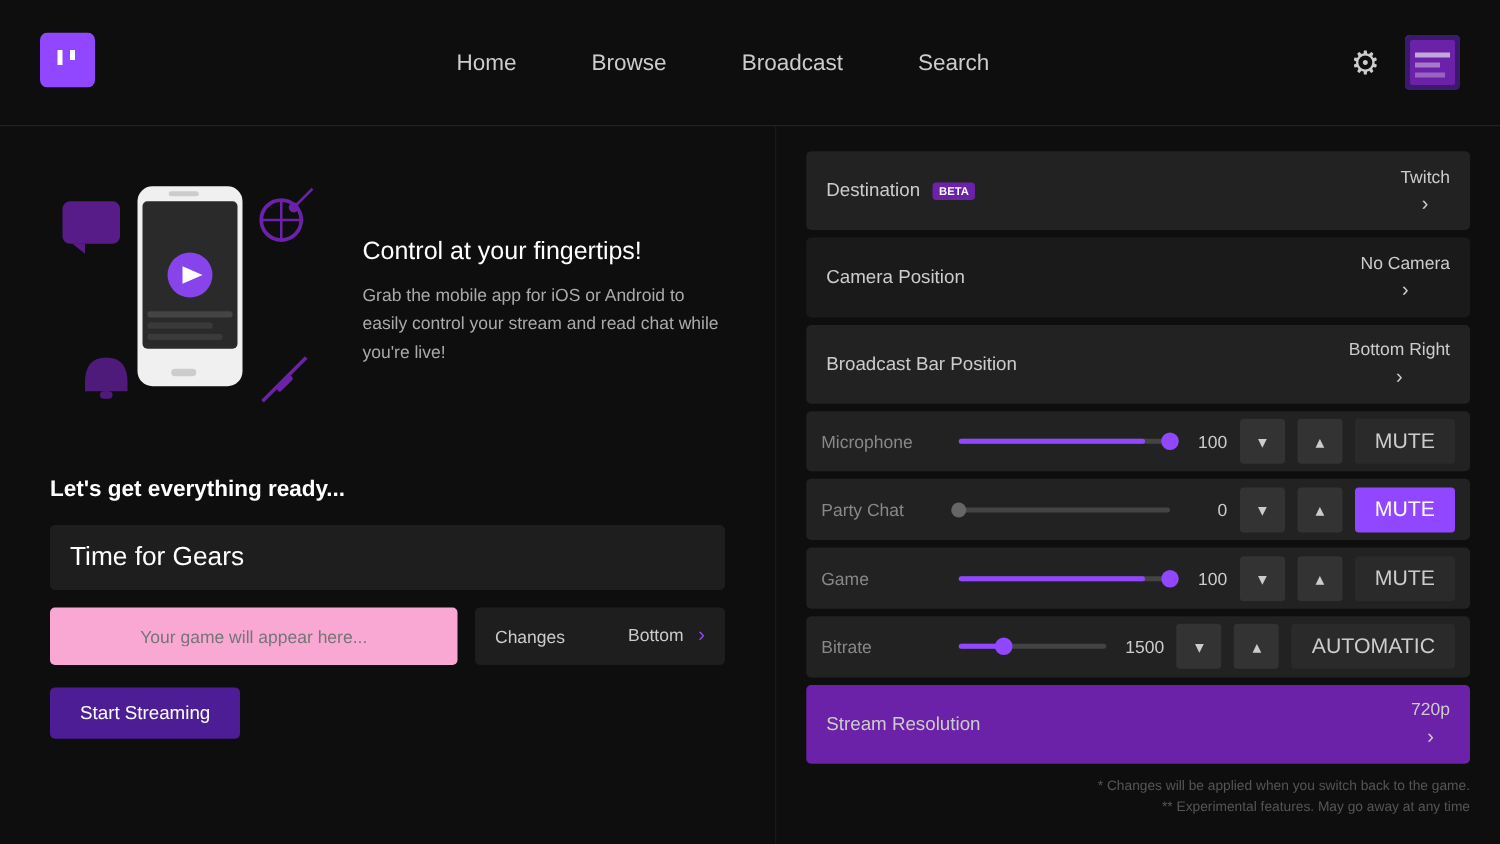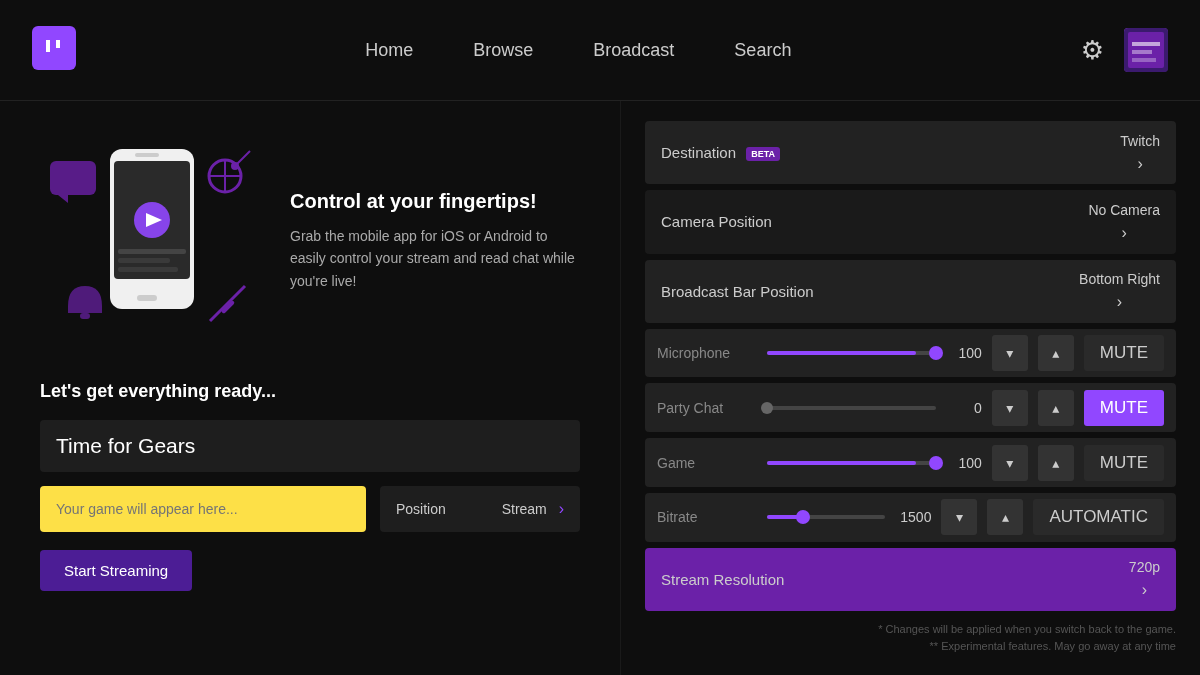--- a/index.html
+++ b/index.html
@@ -91,21 +91,21 @@
     .phone-illustration {
       position: relative;
       width: 220px;
       height: 220px;
       flex-shrink: 0;
     }
 
     
     .promo-text h2 {
       font-size: 20px;
-      font-weight: bold;
+      font-weight: normal;
       color: #fff;
       margin-bottom: 12px;
     }
     .promo-text p {
       font-size: 14px;
       color: #aaa;
       line-height: 1.6;
     }
 
     .setup-section {
@@ -129,27 +129,28 @@
       outline: none;
     }
     .game-row {
       display: flex;
       gap: 14px;
       margin-bottom: 18px;
       width: 100%;
     }
     .game-input {
       flex: 1;
-      background: #fde047;
+      background: #f9a8d4;
       border: none;
       border-radius: 4px;
       padding: 14px 16px;
       color: #666;
       font-size: 14px;
       outline: none;
+      text-align: center;
     }
     .language-select {
       display: flex;
       align-items: center;
       justify-content: space-between;
       background: #1e1e1e;
       border-radius: 4px;
       padding: 14px 16px;
       min-width: 200px;
       cursor: pointer;
@@ -390,23 +391,23 @@
         <p>Grab the mobile app for iOS or Android to easily control your stream and read chat while you're live!</p>
       </div>
     </div>
 
     <div class="setup-section">
       <div class="setup-title">Let's get everything ready...</div>
       <input class="title-input" type="text" value="Time for Gears" style="">
       <div class="game-row">
         <input class="game-input" type="text" placeholder="Your game will appear here..." style="">
         <div class="language-select">
-          <span>Position</span>
+          <span>Changes</span>
           <span>
-            <span>Stream</span>
+            <span>Bottom</span>
             <span class="arrow">›</span>
           </span>
         </div>
       </div>
       <button class="start-btn">Start Streaming</button>
     </div>
   </div>
 
   <div class="right-panel">
 

